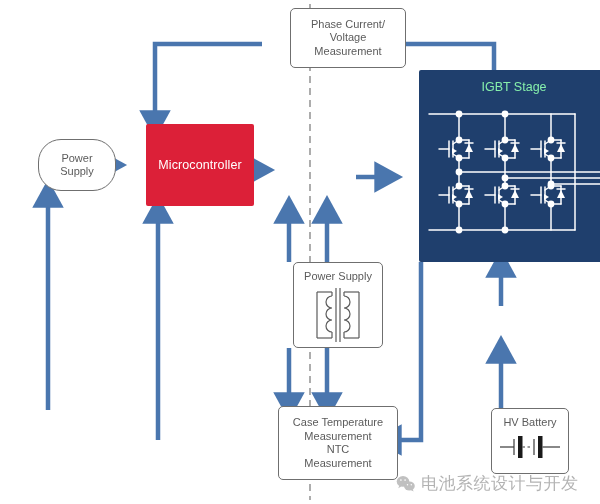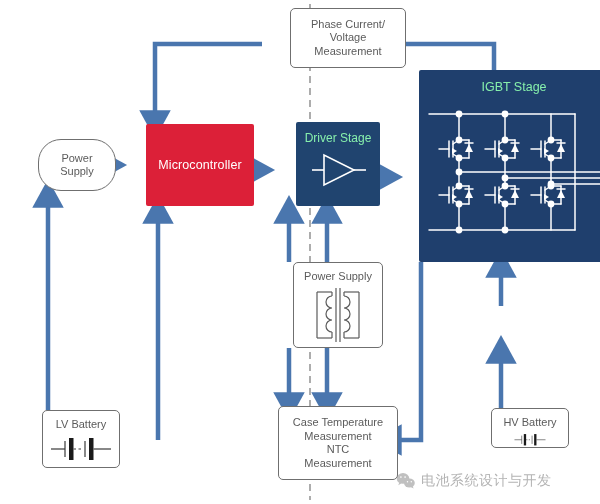--- a/index.html
+++ b/index.html
@@ -54,21 +54,21 @@
   .box-navy.igbt{background:#1f3f6d;padding-top:10px;font-size:12.5px;}
   .lbl{display:block;white-space:pre-line;}
   .symbol{margin-top:2px;}
   .watermark{
     position:absolute;
     display:flex;
     align-items:center;
     gap:5px;
     opacity:.42;
     color:#4a4a4a;
-    font-size:14px;
+    font-size:17px;
     font-family:"DejaVu Sans",sans-serif;
     white-space:nowrap;
   }
   .wm-text{letter-spacing:.5px;}
 </style>
 </head>
 <body>
 
 <div id="canvas">
 
@@ -121,30 +121,20 @@
 
   <div class="box box-light" style="left:10px;top:139px;width:78px;height:52px;border-radius:23px;">
     <span class="lbl">Power
 Supply</span>
   </div>
 
   <div class="box box-red" style="left:118px;top:124px;width:108px;height:82px;">
     <span class="lbl">Microcontroller</span>
   </div>
 
-  <div class="box box-navy" style="left:268px;top:122px;width:84px;height:84px;">
-    <span class="lbl">Driver Stage</span>
-    <svg class="symbol" width="64" height="46" viewBox="0 0 64 46">
-      <g stroke="#ffffff" stroke-width="1.6" fill="none">
-        <path d="M18,8 L18,38 L48,23 Z"></path>
-        <line x1="6" y1="23" x2="18" y2="23"></line>
-        <line x1="48" y1="23" x2="60" y2="23"></line>
-      </g>
-    </svg>
-  </div>
 
   <div class="box box-navy igbt" style="left:391px;top:70px;width:190px;height:192px;">
     <span class="lbl">IGBT Stage</span>
     <svg class="symbol" width="178" height="152" viewBox="0 0 178 152">
       <g stroke="#ffffff" stroke-width="1.5" fill="none" stroke-linecap="round">
 
         <line x1="4" y1="18" x2="150" y2="18"></line>
 
         <line x1="4" y1="134" x2="150" y2="134"></line>
 
@@ -294,36 +284,22 @@
         <line x1="41" y1="10" x2="41" y2="6"></line>
         <line x1="41" y1="46" x2="41" y2="52"></line>
         <line x1="41" y1="6" x2="56" y2="6"></line>
         <line x1="41" y1="52" x2="56" y2="52"></line>
         <line x1="56" y1="6" x2="56" y2="52"></line>
       </g>
     </svg>
   </div>
 
 
-  <div class="box box-light with-symbol" style="left:14px;top:410px;width:78px;height:58px;">
-    <span class="lbl">LV Battery</span>
-    <svg class="symbol" width="64" height="30" viewBox="0 0 64 30">
-      <g stroke="#3a3a3a" stroke-width="1.2" fill="none">
-        <line x1="2" y1="15" x2="16" y2="15"></line>
-        <line x1="16" y1="7" x2="16" y2="23"></line>
-        <rect x="20" y="4" width="4.5" height="22" fill="#1a1a1a" stroke="none"></rect>
-        <line x1="24.5" y1="15" x2="32" y2="15" stroke-dasharray="2.5,2.5"></line>
-        <line x1="36" y1="7" x2="36" y2="23"></line>
-        <rect x="40" y="4" width="4.5" height="22" fill="#1a1a1a" stroke="none"></rect>
-        <line x1="44.5" y1="15" x2="62" y2="15"></line>
-      </g>
-    </svg>
-  </div>
-
-  <div class="box box-light with-symbol" style="left:463px;top:408px;width:78px;height:40px;">
+
+  <div class="box box-light with-symbol" style="left:463px;top:408px;width:78px;height:66px;">
     <span class="lbl">HV Battery</span>
     <svg class="symbol" width="64" height="30" viewBox="0 0 64 30">
       <g stroke="#3a3a3a" stroke-width="1.2" fill="none">
         <line x1="2" y1="15" x2="16" y2="15"></line>
         <line x1="16" y1="7" x2="16" y2="23"></line>
         <rect x="20" y="4" width="4.5" height="22" fill="#1a1a1a" stroke="none"></rect>
         <line x1="24.5" y1="15" x2="32" y2="15" stroke-dasharray="2.5,2.5"></line>
         <line x1="36" y1="7" x2="36" y2="23"></line>
         <rect x="40" y="4" width="4.5" height="22" fill="#1a1a1a" stroke="none"></rect>
         <line x1="44.5" y1="15" x2="62" y2="15"></line>

